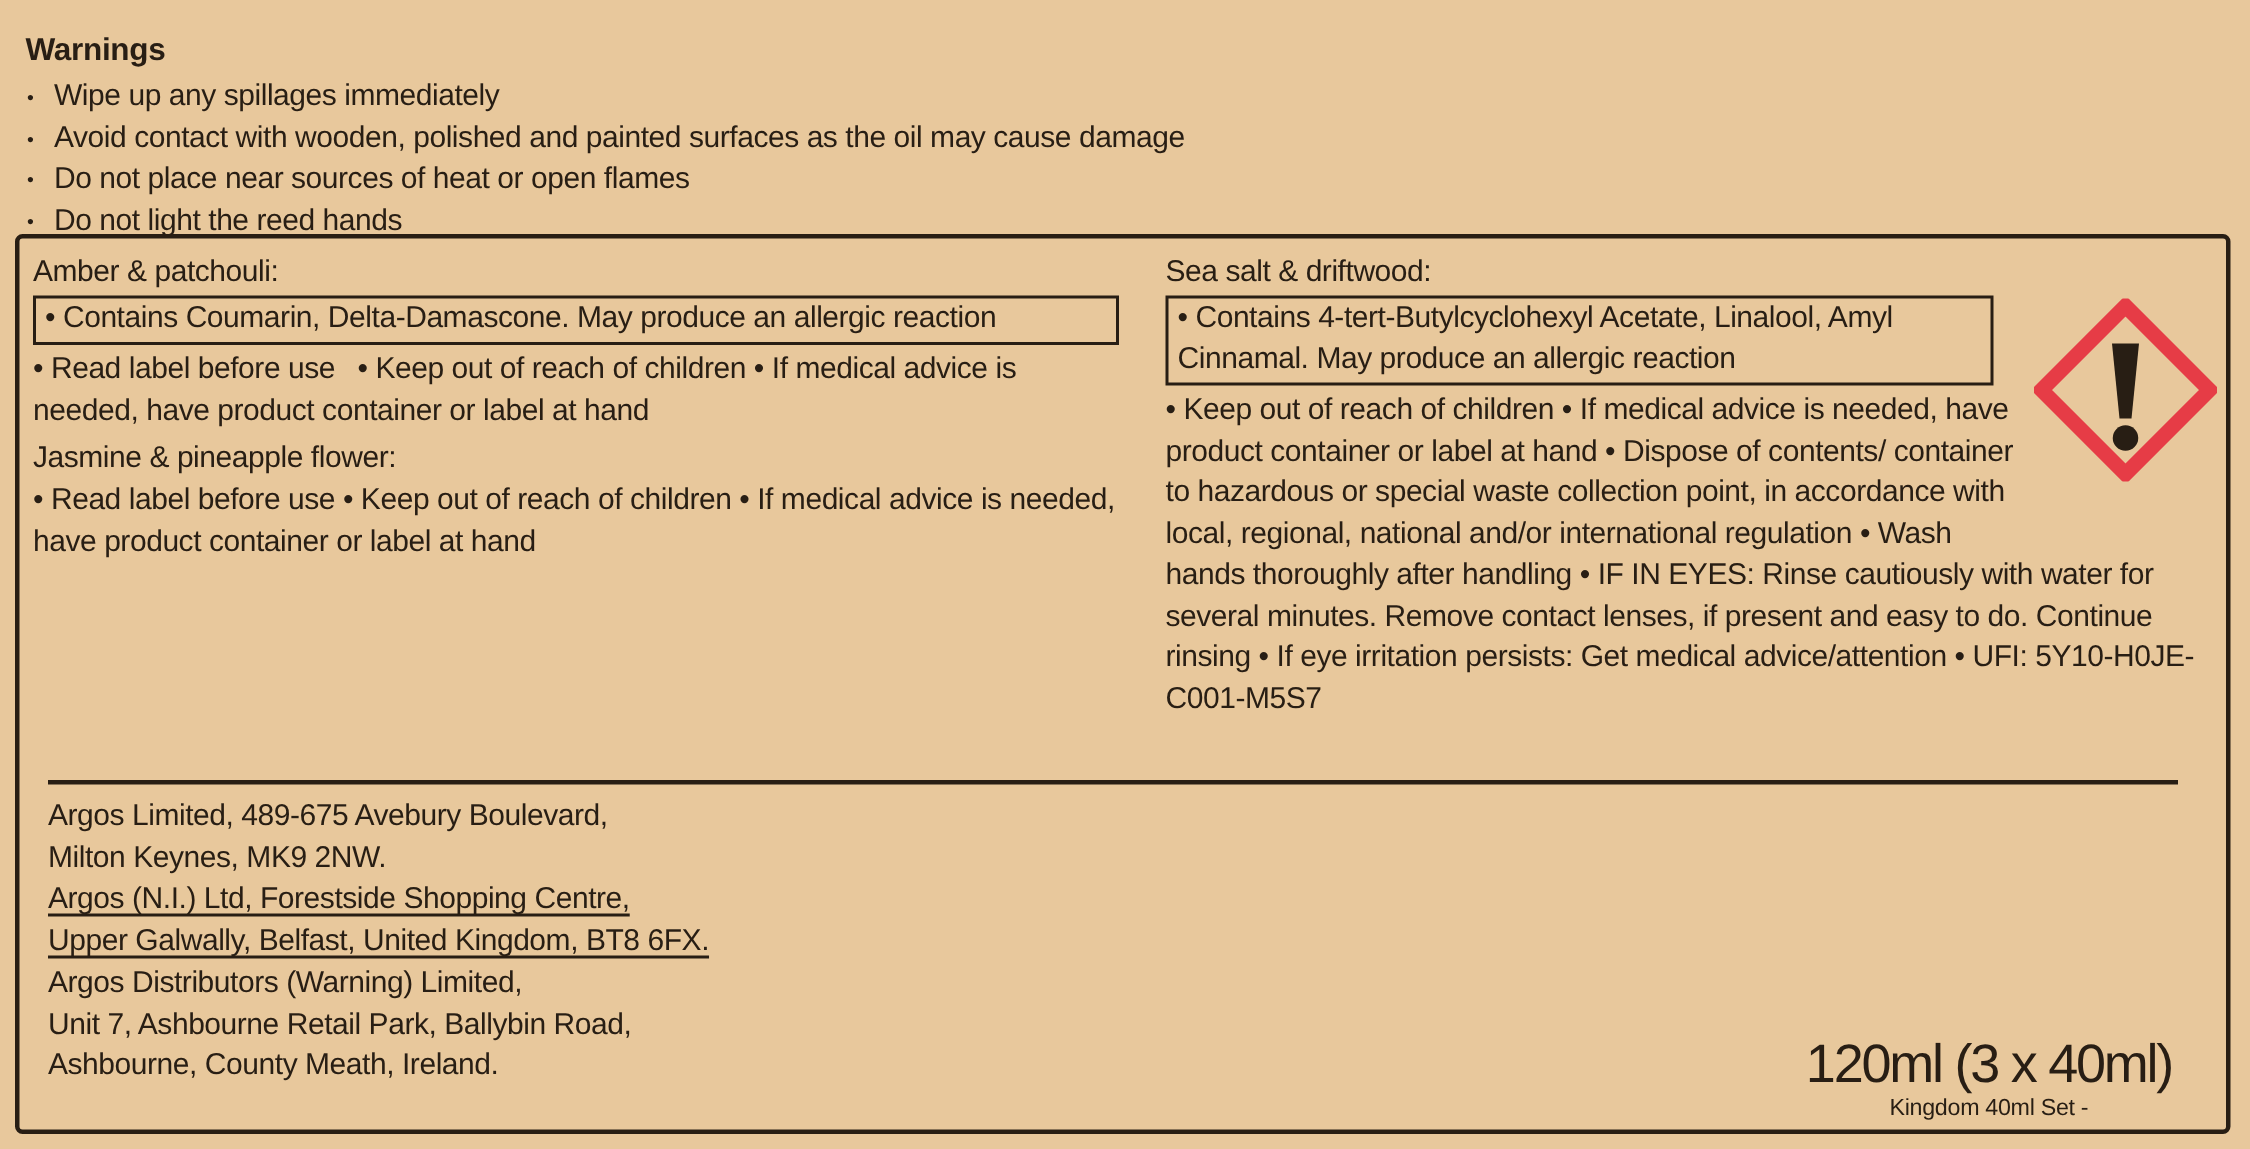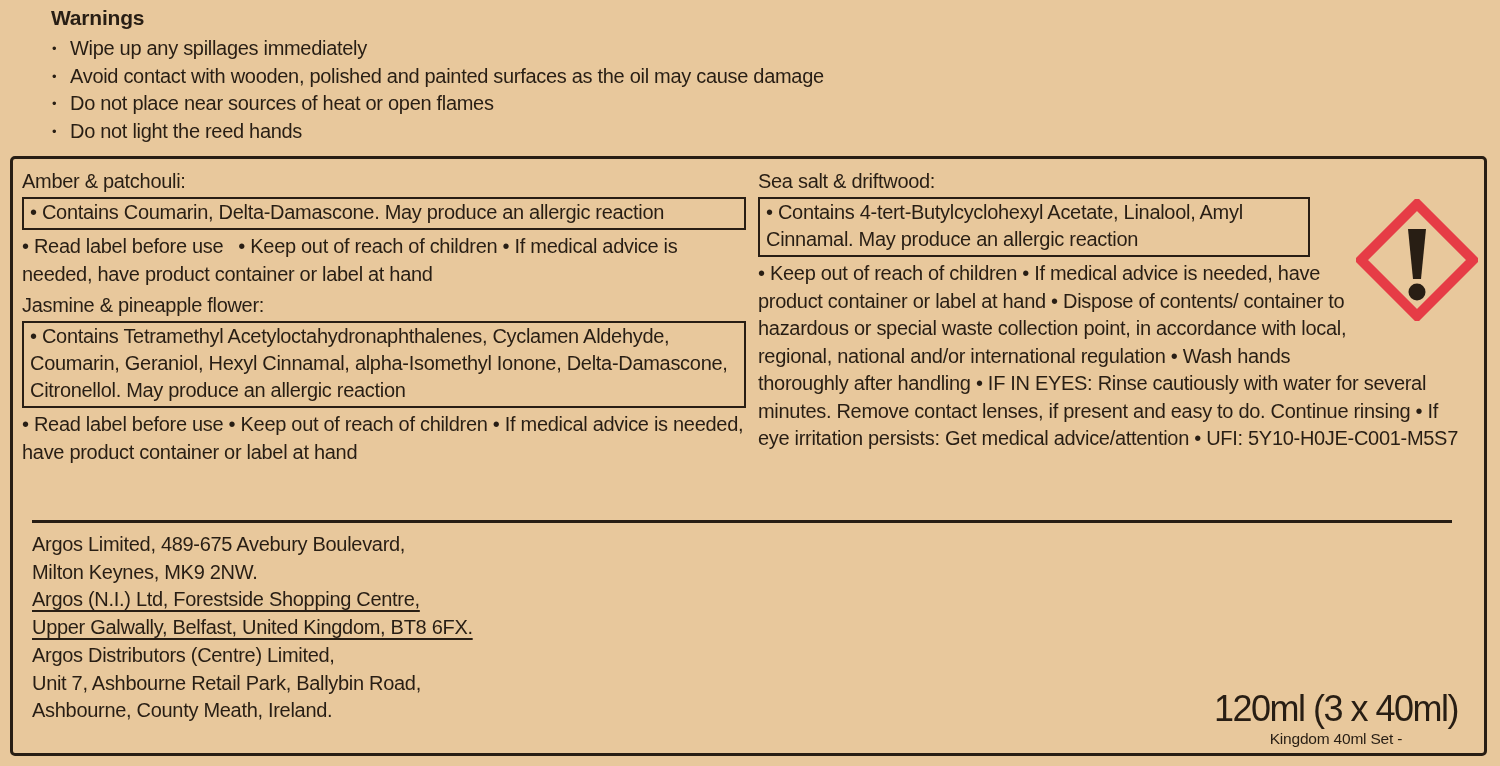--- a/index.html
+++ b/index.html
@@ -4,34 +4,34 @@
 <style>
   html,body{margin:0;padding:0;}
   body{
     width:1500px;height:766px;position:relative;overflow:hidden;
     background:#e8c89c;
     font-family:"Liberation Sans", sans-serif;
     color:#281e14;
     letter-spacing:-0.3px;
   }
   
-  .top-warnings{position:absolute;left:17px;top:5px;right:20px;margin-left:34px;}
+  .top-warnings{position:absolute;left:17px;top:21px;right:20px;}
   .top-warnings h1{
     font-size:21px;line-height:26px;margin:0 0 4px 0;font-weight:bold;letter-spacing:-0.2px;
   }
   .wlist{display:block;}
   .witem{display:flex;align-items:flex-start;font-size:20px;line-height:27.5px;}
   .witem .bullet{width:18px;flex:none;font-size:13px;line-height:27.5px;text-align:left;padding-left:1px;}
   
   .main-box{
     position:absolute;left:10px;top:156px;width:1477px;height:600px;
     border:3px solid #281e14;border-radius:5px;box-sizing:border-box;
     padding:8px 16px 0 9px;
   }
-  .cols{display:flex;gap:12px;height:347px;}
+  .cols{display:flex;gap:31px;height:347px;}
   .col-left{width:724px;flex:none;}
   .col-right{flex:1;position:relative;}
   .frag-name{font-size:20px;line-height:28px;}
   .allergen-box{
     border:2px solid #281e14;box-sizing:border-box;
     padding:0px 0 2px 6px;margin:2px 0 3px 0;
     font-size:20px;line-height:27px;
   }
   .allergen-box.narrow{max-width:552px;}
   .advice{margin:1px 0 3px 0;font-size:20px;line-height:27.5px;}
@@ -41,21 +41,21 @@
   .diamond-spacer{float:right;width:112px;height:182px;}
   .ghs-diamond{position:absolute;top:32px;right:-10px;width:122px;height:122px;}
   
   .separator{
     margin:6px 16px 0 10px;border-top:3px solid #281e14;height:0;
   }
   
   .bottom-row{position:relative;height:238px;padding:8px 0 0 10px;box-sizing:border-box;}
   .address{font-size:20px;line-height:27.7px;}
   .address .underline{text-decoration:underline;text-decoration-thickness:2px;text-underline-offset:4px;}
-  .volume{position:absolute;right:10px;bottom:12px;text-align:center;}
+  .volume{position:absolute;right:20px;bottom:12px;text-align:center;}
   .vol-main{font-size:36px;line-height:40px;letter-spacing:-1.5px;font-weight:normal;}
   .vol-sub{font-size:15.5px;line-height:20px;letter-spacing:-0.2px;}
 </style>
 </head>
 <body>
 
 <div>
 
   <header class="top-warnings">
     <h1>Warnings</h1>
@@ -81,21 +81,20 @@
 
   <div class="main-box">
     <div class="cols">
 
       <div class="col-left">
         <div class="frag-name">Amber &amp; patchouli:</div>
         <div class="allergen-box">• Contains Coumarin, Delta-Damascone. May produce an allergic reaction</div>
         <p class="advice">• Read label before use  • Keep out of reach of children • If medical advice is needed, have product container or label at hand</p>
 
         <div class="frag-name">Jasmine &amp; pineapple flower:</div>
-        <div class="allergen-box">• Contains Tetramethyl Acetyloctahydronaphthalenes, Cyclamen Aldehyde, Coumarin, Geraniol, Hexyl Cinnamal, alpha-Isomethyl Ionone, Delta-Damascone, Citronellol. May produce an allergic reaction</div>
         <p class="advice">• Read label before use • Keep out of reach of children • If medical advice is needed, have product container or label at hand</p>
       </div>
 
       <div class="col-right">
         <div class="diamond-spacer"></div>
         <div class="frag-name">Sea salt &amp; driftwood:</div>
         <div class="allergen-box narrow">• Contains 4-tert-Butylcyclohexyl Acetate, Linalool, Amyl Cinnamal. May produce an allergic reaction</div>
         <p class="advice long">• Keep out of reach of children • If medical advice is needed, have product container or label at hand • Dispose of contents/ container to hazardous or special waste collection point, in accordance with local, regional, national and/or international regulation • Wash hands thoroughly after handling • IF IN EYES: Rinse cautiously with water for several minutes. Remove contact lenses, if present and easy to do. Continue rinsing • If eye irritation persists: Get medical advice/attention • UFI: 5Y10-H0JE-C001-M5S7</p>
 
         <div class="ghs-diamond">
@@ -109,21 +108,21 @@
     </div>
 
     <div class="separator"></div>
 
     <div class="bottom-row">
       <div class="address">
         <div>Argos Limited, 489-675 Avebury Boulevard,</div>
         <div>Milton Keynes, MK9 2NW.</div>
         <div class="underline">Argos (N.I.) Ltd, Forestside Shopping Centre,</div>
         <div class="underline">Upper Galwally, Belfast, United Kingdom, BT8 6FX.</div>
-        <div>Argos Distributors (Centre) Limited,</div>
+        <div>Argos Distributors (Warning) Limited,</div>
         <div>Unit 7, Ashbourne Retail Park, Ballybin Road,</div>
         <div>Ashbourne, County Meath, Ireland.</div>
       </div>
 
       <div class="volume">
         <div class="vol-main">120ml (3 x 40ml)</div>
         <div class="vol-sub">Kingdom 40ml Set -</div>
       </div>
     </div>
   </div>

